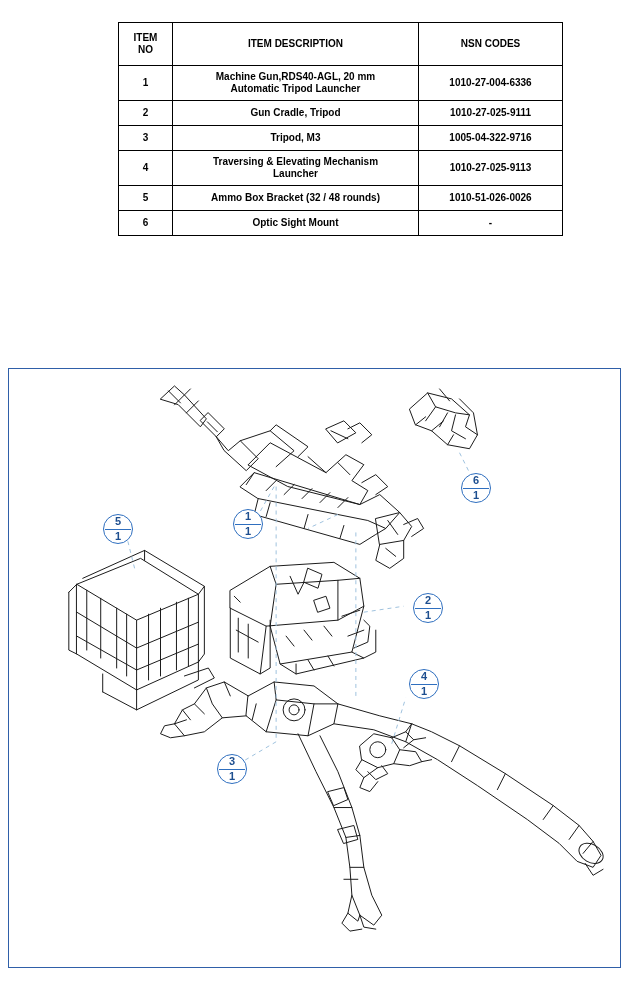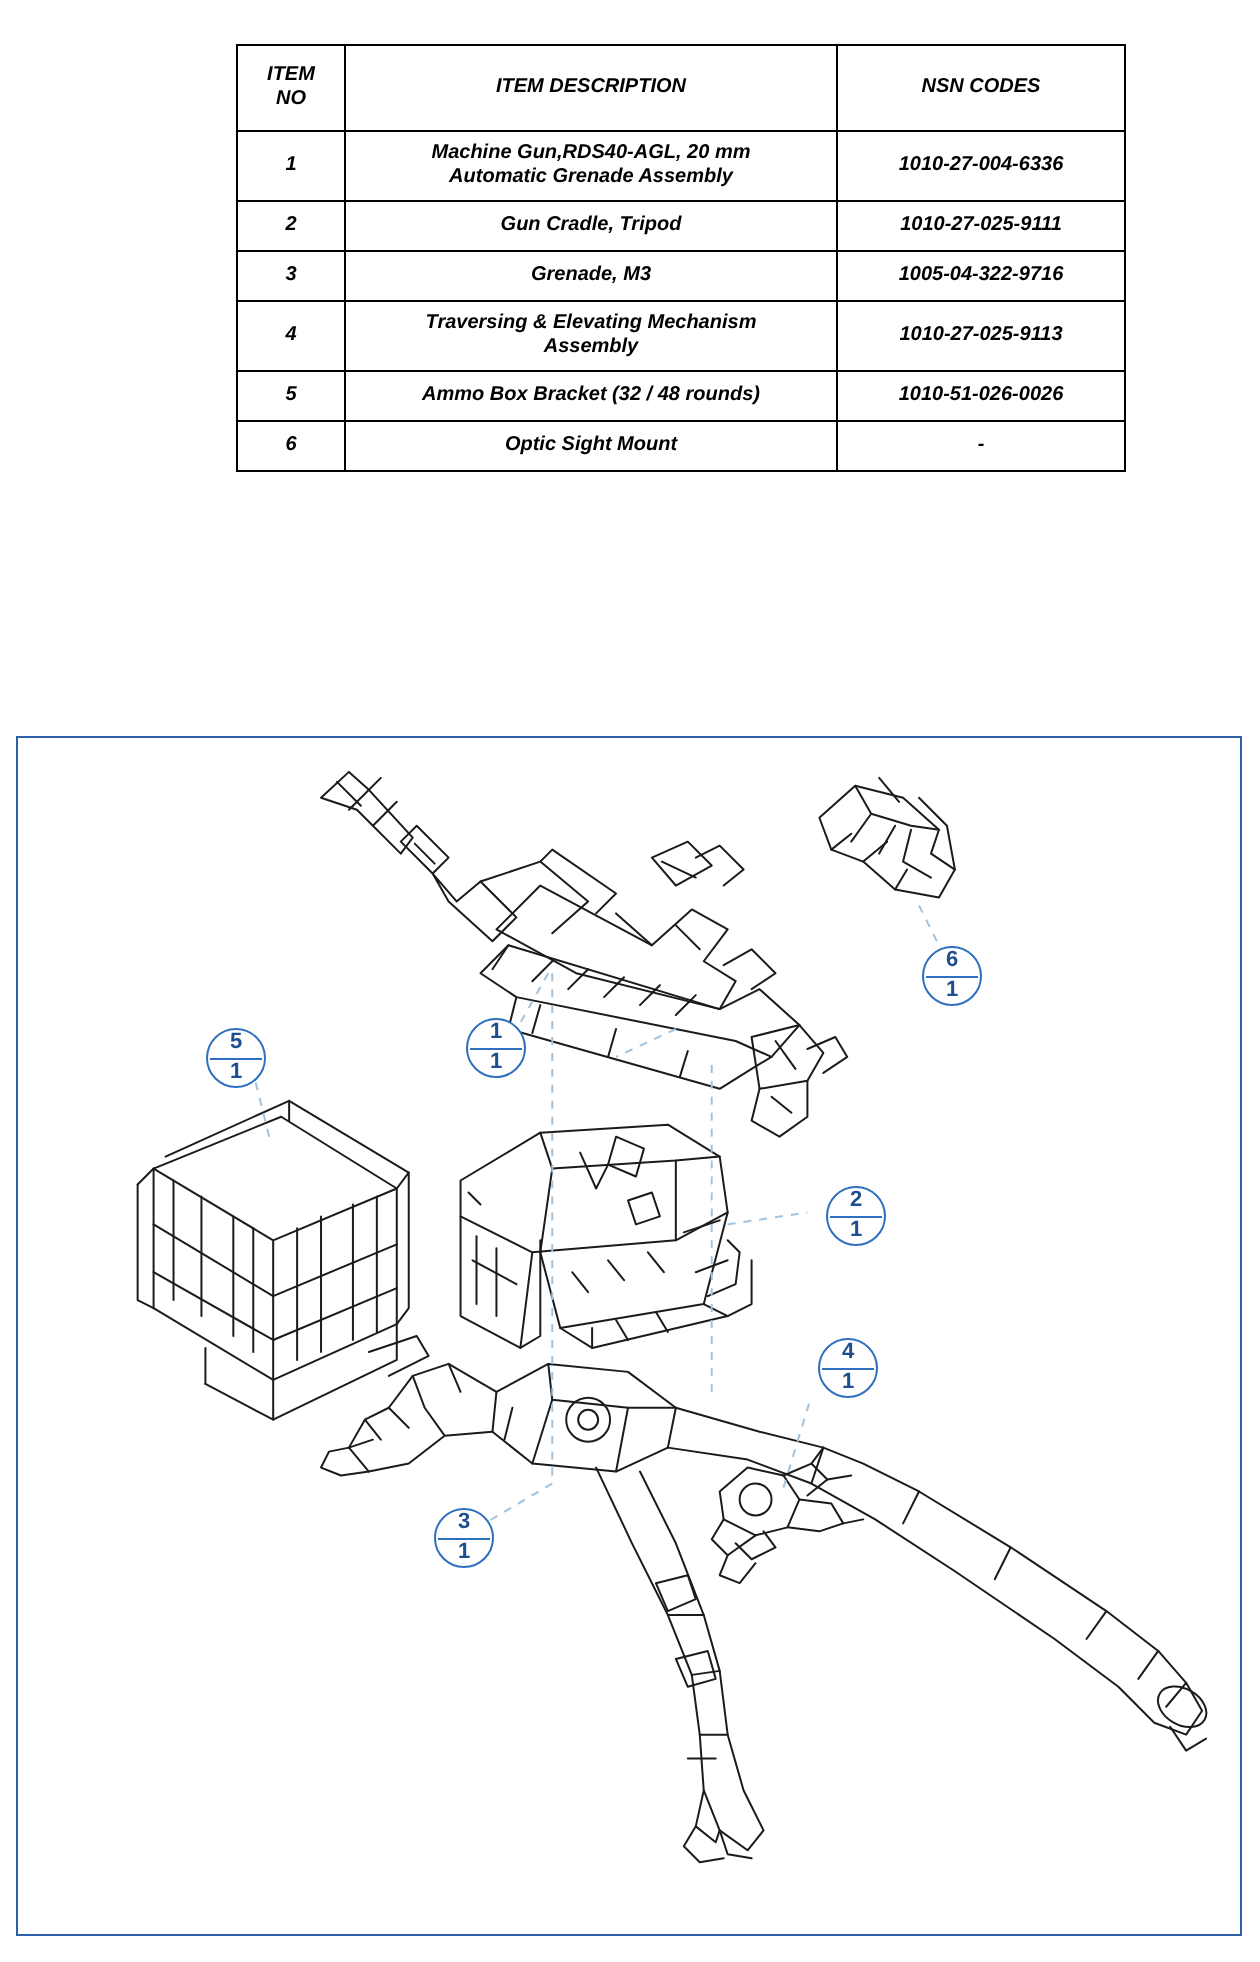--- a/index.html
+++ b/index.html
@@ -14,21 +14,20 @@
     font-family: "Liberation Sans", sans-serif;
     overflow: hidden;
   }
 
   
   .parts-table-wrap {
     position: absolute;
     left: 118px;
     top: 22px;
     width: 444px;
-    font-style: italic;
   }
   table.parts-table {
     border-collapse: collapse;
     width: 100%;
     table-layout: fixed;
   }
   table.parts-table th,
   table.parts-table td {
     border: 1px solid #000000;
     text-align: center;
@@ -121,39 +120,39 @@
         </th>
         <th>ITEM DESCRIPTION</th>
         <th>NSN CODES</th>
       </tr>
     </thead>
     <tbody>
       <tr class="r1">
         <td class="item-no">1</td>
         <td class="desc">
           <div>Machine Gun,RDS40-AGL, 20 mm</div>
-          <div>Automatic Grenade Assembly</div>
+          <div>Automatic Tripod Launcher</div>
         </td>
         <td class="nsn">1010-27-004-6336</td>
       </tr>
       <tr class="r2">
         <td class="item-no">2</td>
         <td class="desc">Gun Cradle, Tripod</td>
         <td class="nsn">1010-27-025-9111</td>
       </tr>
       <tr class="r3">
         <td class="item-no">3</td>
-        <td class="desc">Grenade, M3</td>
+        <td class="desc">Tripod, M3</td>
         <td class="nsn">1005-04-322-9716</td>
       </tr>
       <tr class="r4">
         <td class="item-no">4</td>
         <td class="desc">
           <div>Traversing &amp; Elevating Mechanism</div>
-          <div>Assembly</div>
+          <div>Launcher</div>
         </td>
         <td class="nsn">1010-27-025-9113</td>
       </tr>
       <tr class="r5">
         <td class="item-no">5</td>
         <td class="desc">Ammo Box Bracket (32 / 48 rounds)</td>
         <td class="nsn">1010-51-026-0026</td>
       </tr>
       <tr class="r6">
         <td class="item-no">6</td>

